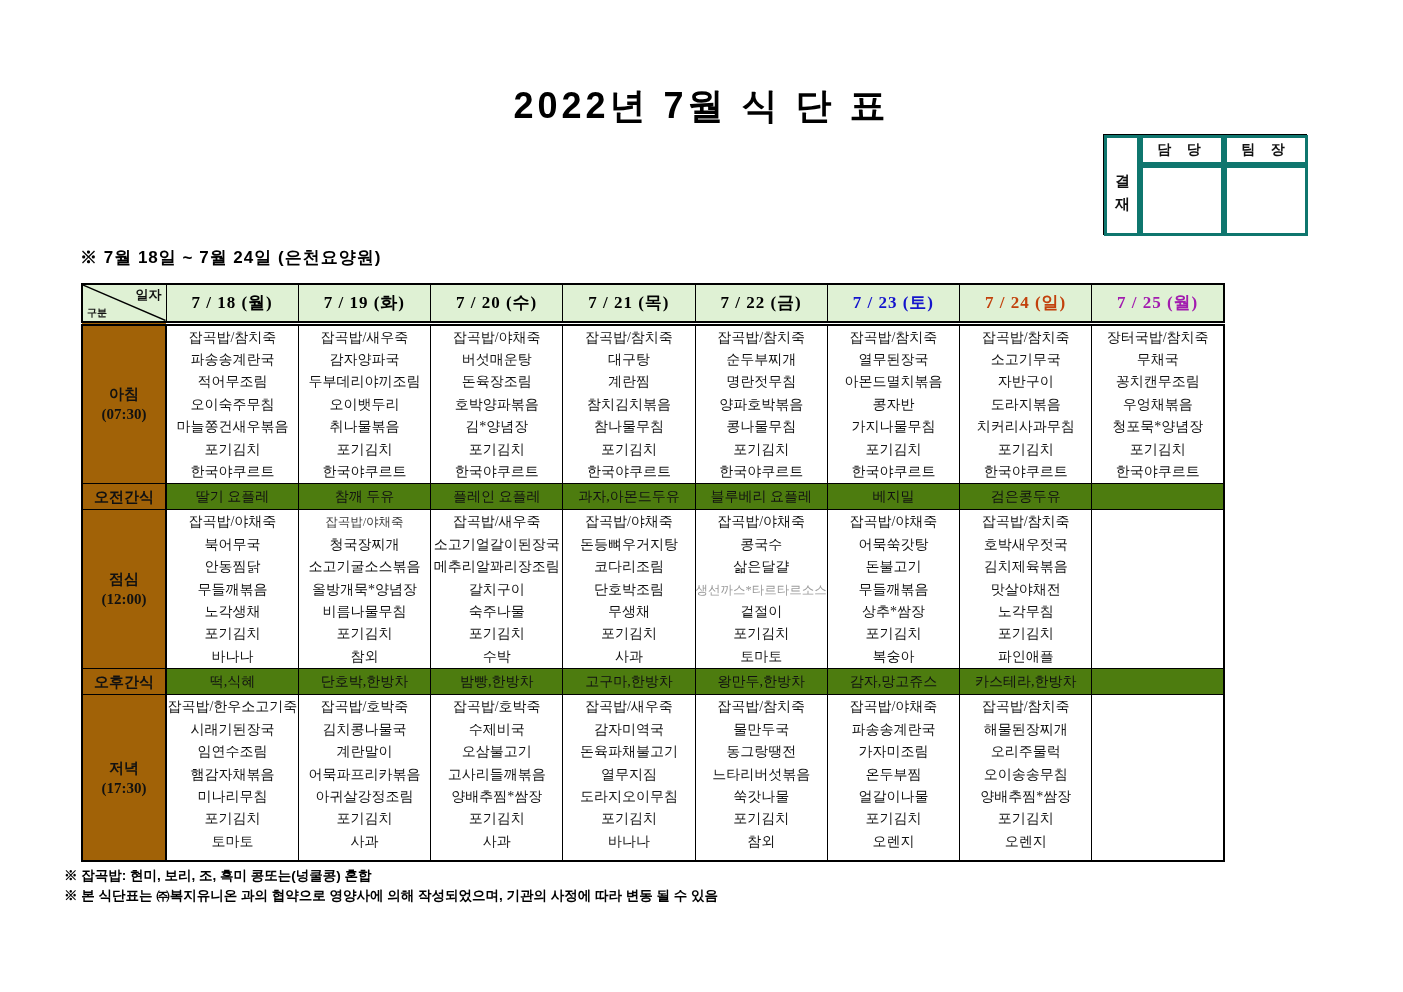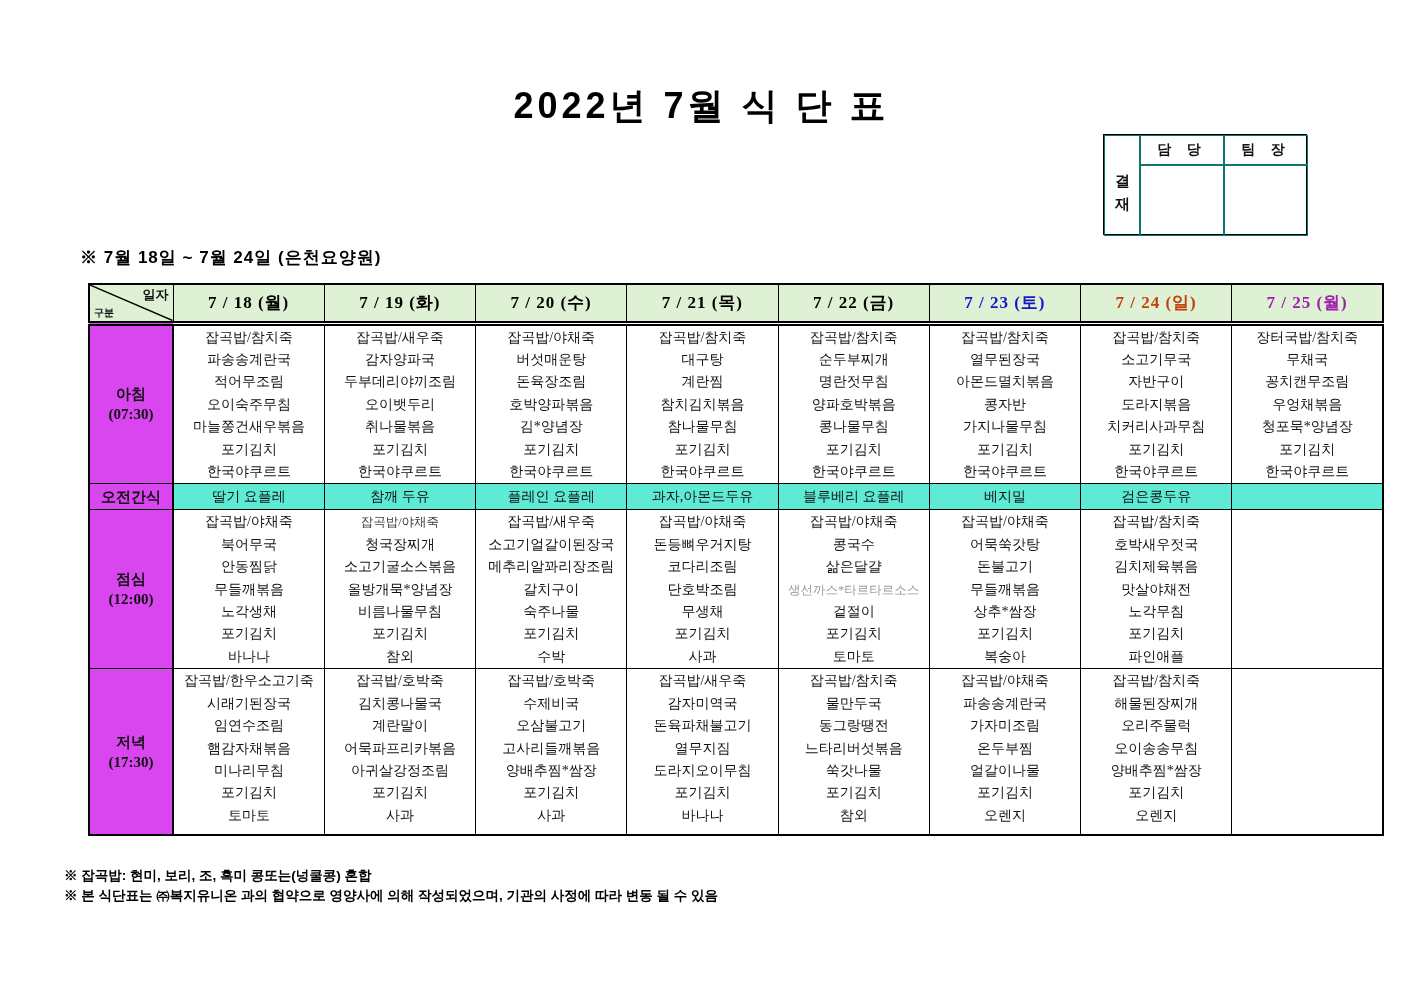--- a/index.html
+++ b/index.html
@@ -8,59 +8,59 @@
   .page { position:relative; width:1403px; height:992px; background:#fff; overflow:hidden; }
 
   .title { position:absolute; top:82px; left:0; width:100%; text-align:center;
            font-size:36px; font-weight:bold; letter-spacing:4px; color:#000;
            font-family:"Liberation Sans", sans-serif; }
 
   
   .approval { position:absolute; left:1103px; top:134px; width:204px; height:101px;
               display:grid; grid-template-columns:36px 84px 84px; grid-template-rows:30px 71px;
               border:1px solid #000; }
-  .approval > div { border:1px solid #0f766e; display:flex; align-items:center; justify-content:center; }
+  .approval > div { border:3px solid #0f766e; display:flex; align-items:center; justify-content:center; }
   .approval .stamp-label { grid-row:1 / span 2; font-weight:bold; font-size:15px;
               writing-mode:vertical-rl; text-orientation:upright; letter-spacing:8px;
               font-family:"Liberation Serif", serif; }
   .approval .appr-head { font-weight:bold; font-size:14px; letter-spacing:6px;
               font-family:"Liberation Serif", serif; }
 
   .subtitle { position:absolute; left:80px; top:246px; font-size:17px; font-weight:bold;
               letter-spacing:1px; color:#000; }
 
   
-  table.menu { position:absolute; left:88px; top:283px; width:1296px;
+  table.menu { position:absolute; left:81px; top:283px; width:1144px;
                border-collapse:collapse; table-layout:fixed;
                font-family:"Liberation Serif", serif;padding-left:43px; }
   table.menu, table.menu th, table.menu td { border:1px solid #000; }
   table.menu { border:2px solid #000; }
   table.menu col.labelcol { width:84px; }
   thead th { background:#dff1d4; height:39px; border-bottom:5px double #000 !important; }
   .date-th { font-size:17px; font-weight:bold; letter-spacing:1px;
              font-family:"Liberation Serif", serif; }
   th.corner { position:relative; padding:0; }
   th.corner svg { position:absolute; inset:0; width:100%; height:100%; }
   .corner-date { position:absolute; top:1px; right:4px; font-size:13px; font-weight:bold; }
   .corner-cat  { position:absolute; bottom:1px; left:4px; font-size:10px; font-weight:bold; }
 
-  th.rowlabel { background:#d946ef; font-weight:bold; font-size:15px;
+  th.rowlabel { background:#a16207; font-weight:bold; font-size:15px;
                 border-right:2px solid #000 !important; text-align:center; }
   th.rowlabel div { line-height:20px; }
 
   tr.meal { height:159px; }
   tr[data-name="row-dinner"] { height:166px; }
   tr.snack { height:26px; }
 
   td.meal-cell { vertical-align:top; text-align:center; background:#fff; padding-top:1px; }
   .menu-item { font-size:14px; line-height:22.4px; white-space:nowrap; }
   .menu-item.alt { font-size:12.5px; color:#3a3a3a; }
   .menu-item.muted { font-size:12.5px; color:#9a9a9a; }
 
-  td.snack-cell { text-align:center; font-size:14px; background:#5eead4; }
+  td.snack-cell { text-align:center; font-size:14px; background:#4d7c0f; }
 
   .footnotes { position:absolute; left:64px; top:866px; font-size:13.5px; font-weight:bold;
                color:#000; line-height:20px; font-family:"Liberation Sans", sans-serif; }
 </style>
 </head>
 <body>
 
 <div class="page" data-name="meal-plan-page">
 
   <div class="title" data-name="page-title">2022년 7월 식 단 표</div>
@@ -253,20 +253,33 @@
             <div class="menu-item" data-name="menu-item">잡곡밥/참치죽</div>
             <div class="menu-item" data-name="menu-item">호박새우젓국</div>
             <div class="menu-item" data-name="menu-item">김치제육볶음</div>
             <div class="menu-item" data-name="menu-item">맛살야채전</div>
             <div class="menu-item" data-name="menu-item">노각무침</div>
             <div class="menu-item" data-name="menu-item">포기김치</div>
             <div class="menu-item" data-name="menu-item">파인애플</div>
           </td>
           <td class="meal-cell" data-name="lunch-cell-8"></td>
         </tr>
+        <tr class="snack" data-name="row-afternoon-snack">
+          <th class="rowlabel" data-name="row-label-afternoon-snack">
+            <div>오후간식</div>
+          </th>
+          <td class="snack-cell" data-name="afternoon-snack-cell-1">떡,식혜</td>
+          <td class="snack-cell" data-name="afternoon-snack-cell-2">단호박,한방차</td>
+          <td class="snack-cell" data-name="afternoon-snack-cell-3">밤빵,한방차</td>
+          <td class="snack-cell" data-name="afternoon-snack-cell-4">고구마,한방차</td>
+          <td class="snack-cell" data-name="afternoon-snack-cell-5">왕만두,한방차</td>
+          <td class="snack-cell" data-name="afternoon-snack-cell-6">감자,망고쥬스</td>
+          <td class="snack-cell" data-name="afternoon-snack-cell-7">카스테라,한방차</td>
+          <td class="snack-cell" data-name="afternoon-snack-cell-8"></td>
+        </tr>
         <tr class="meal" data-name="row-dinner">
           <th class="rowlabel" data-name="row-label-dinner">
             <div>저녁</div>
             <div>(17:30)</div>
           </th>
           <td class="meal-cell" data-name="dinner-cell-1">
             <div class="menu-item" data-name="menu-item">잡곡밥/한우소고기죽</div>
             <div class="menu-item" data-name="menu-item">시래기된장국</div>
             <div class="menu-item" data-name="menu-item">임연수조림</div>
             <div class="menu-item" data-name="menu-item">햄감자채볶음</div>

